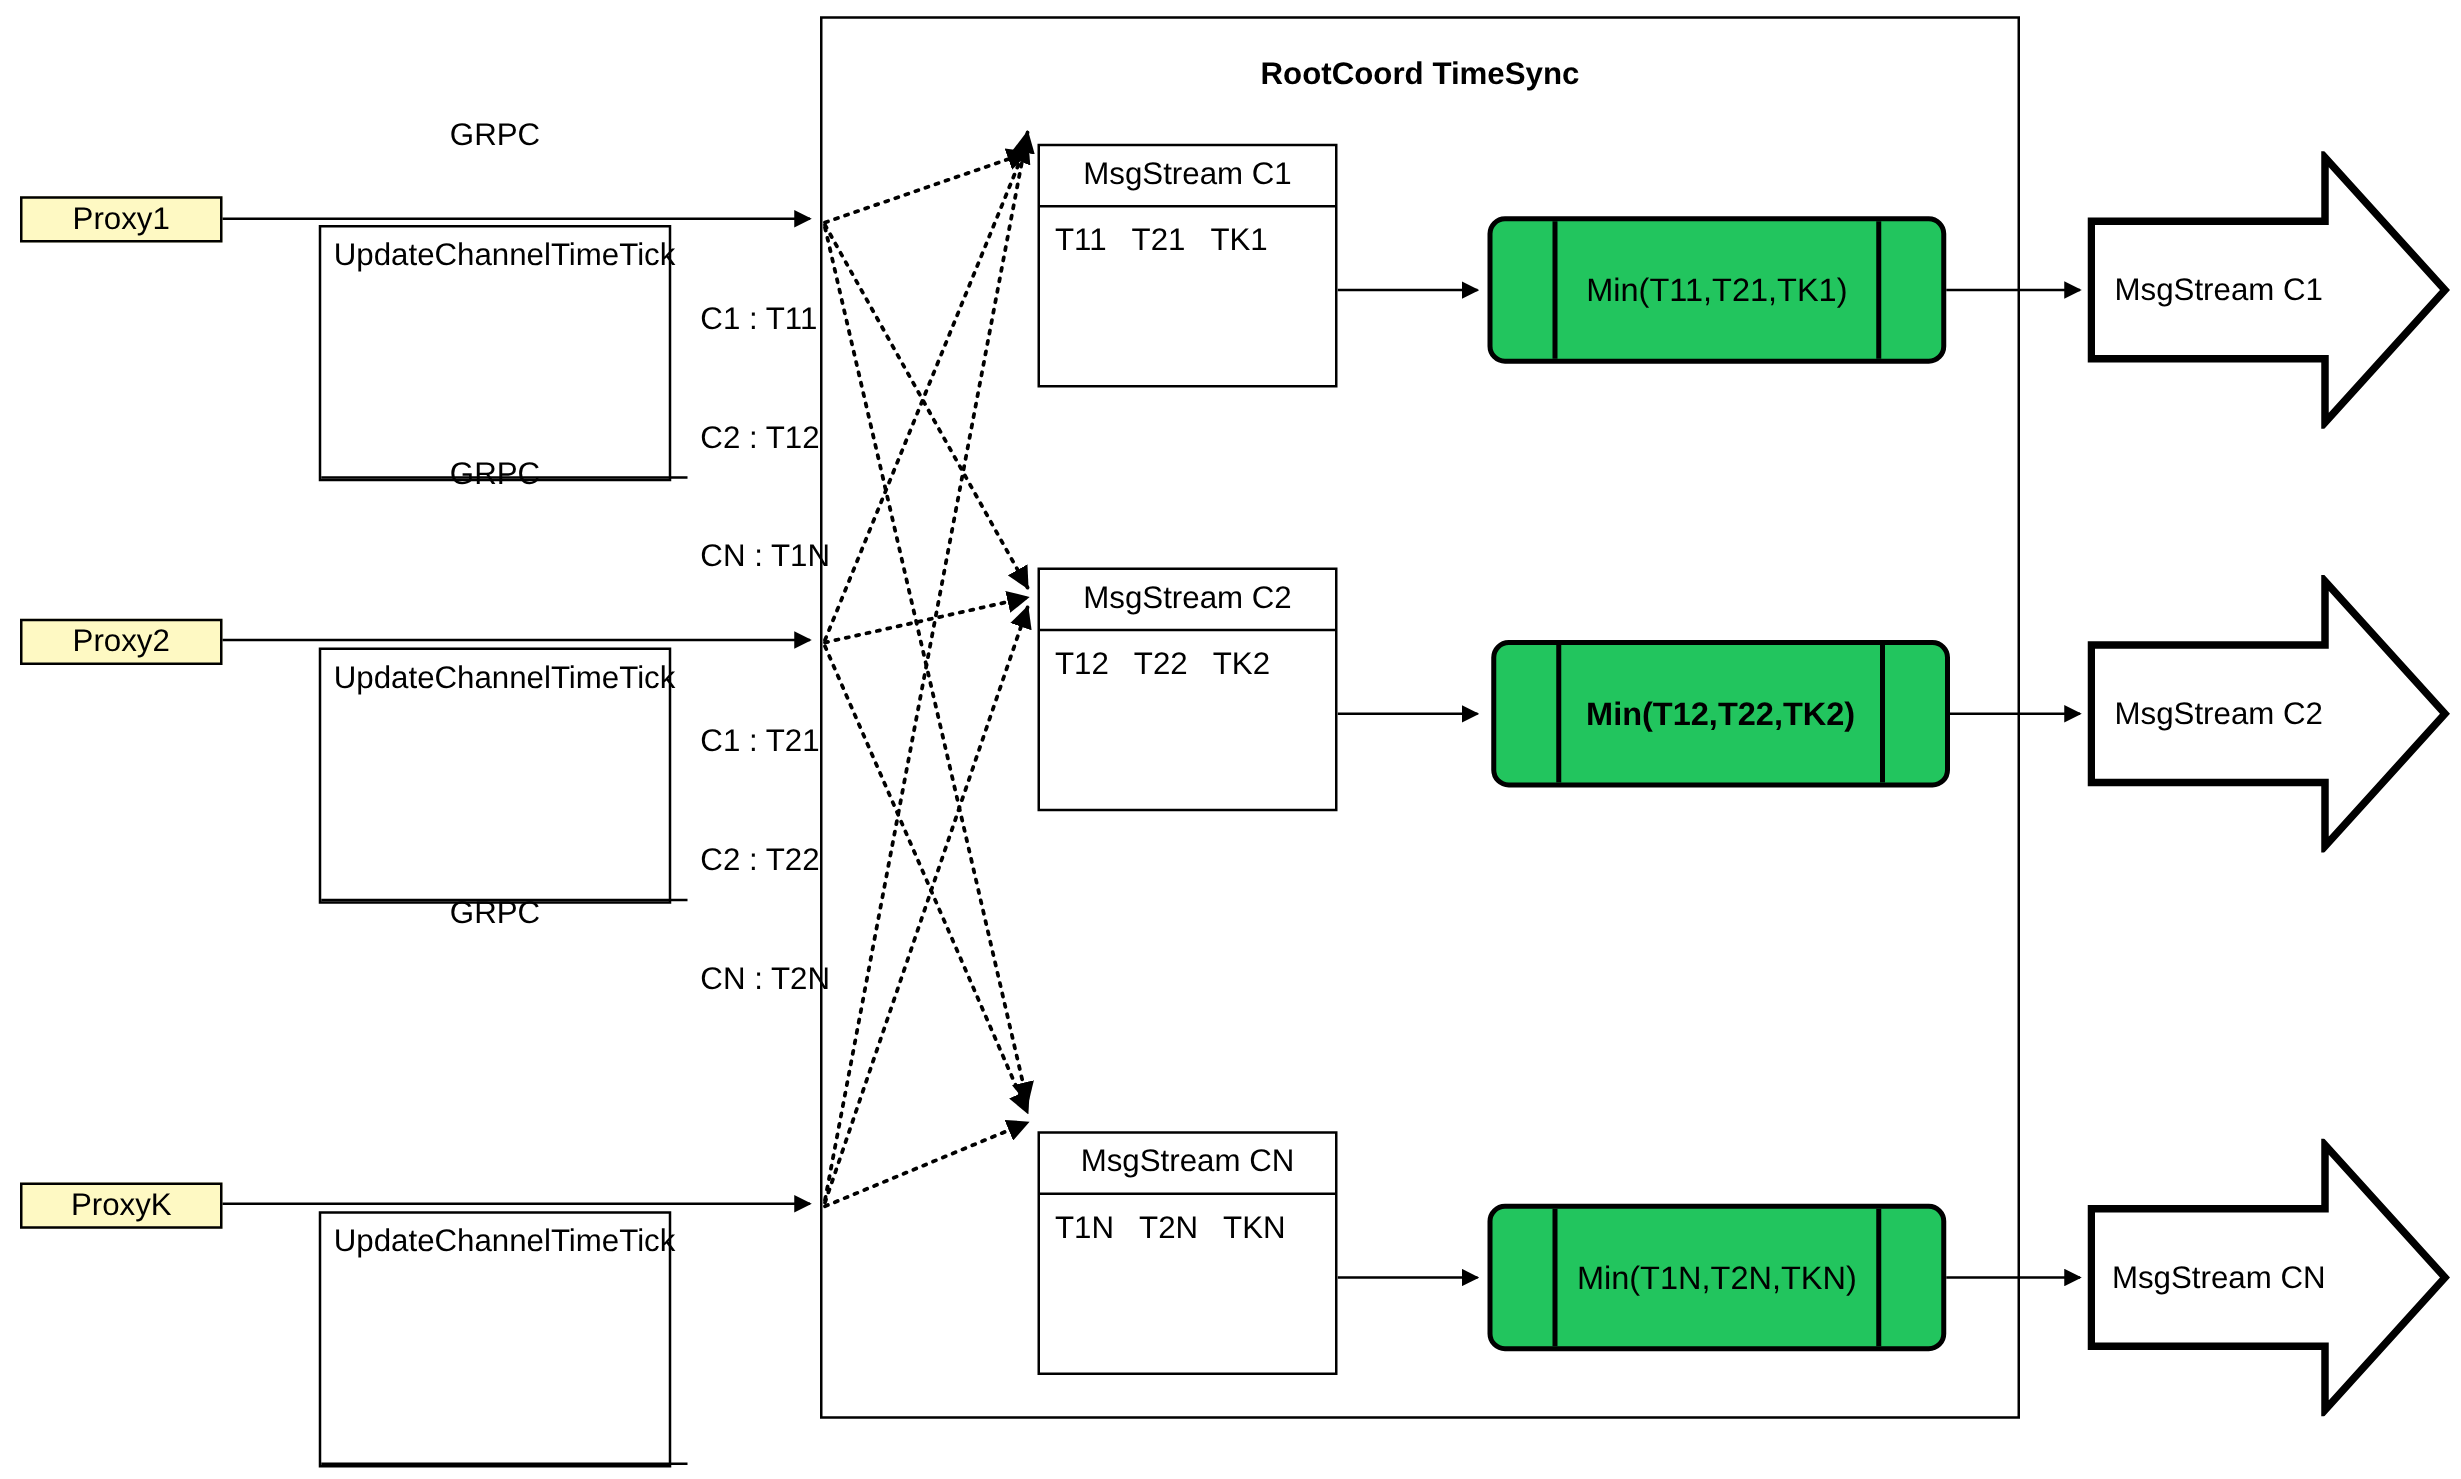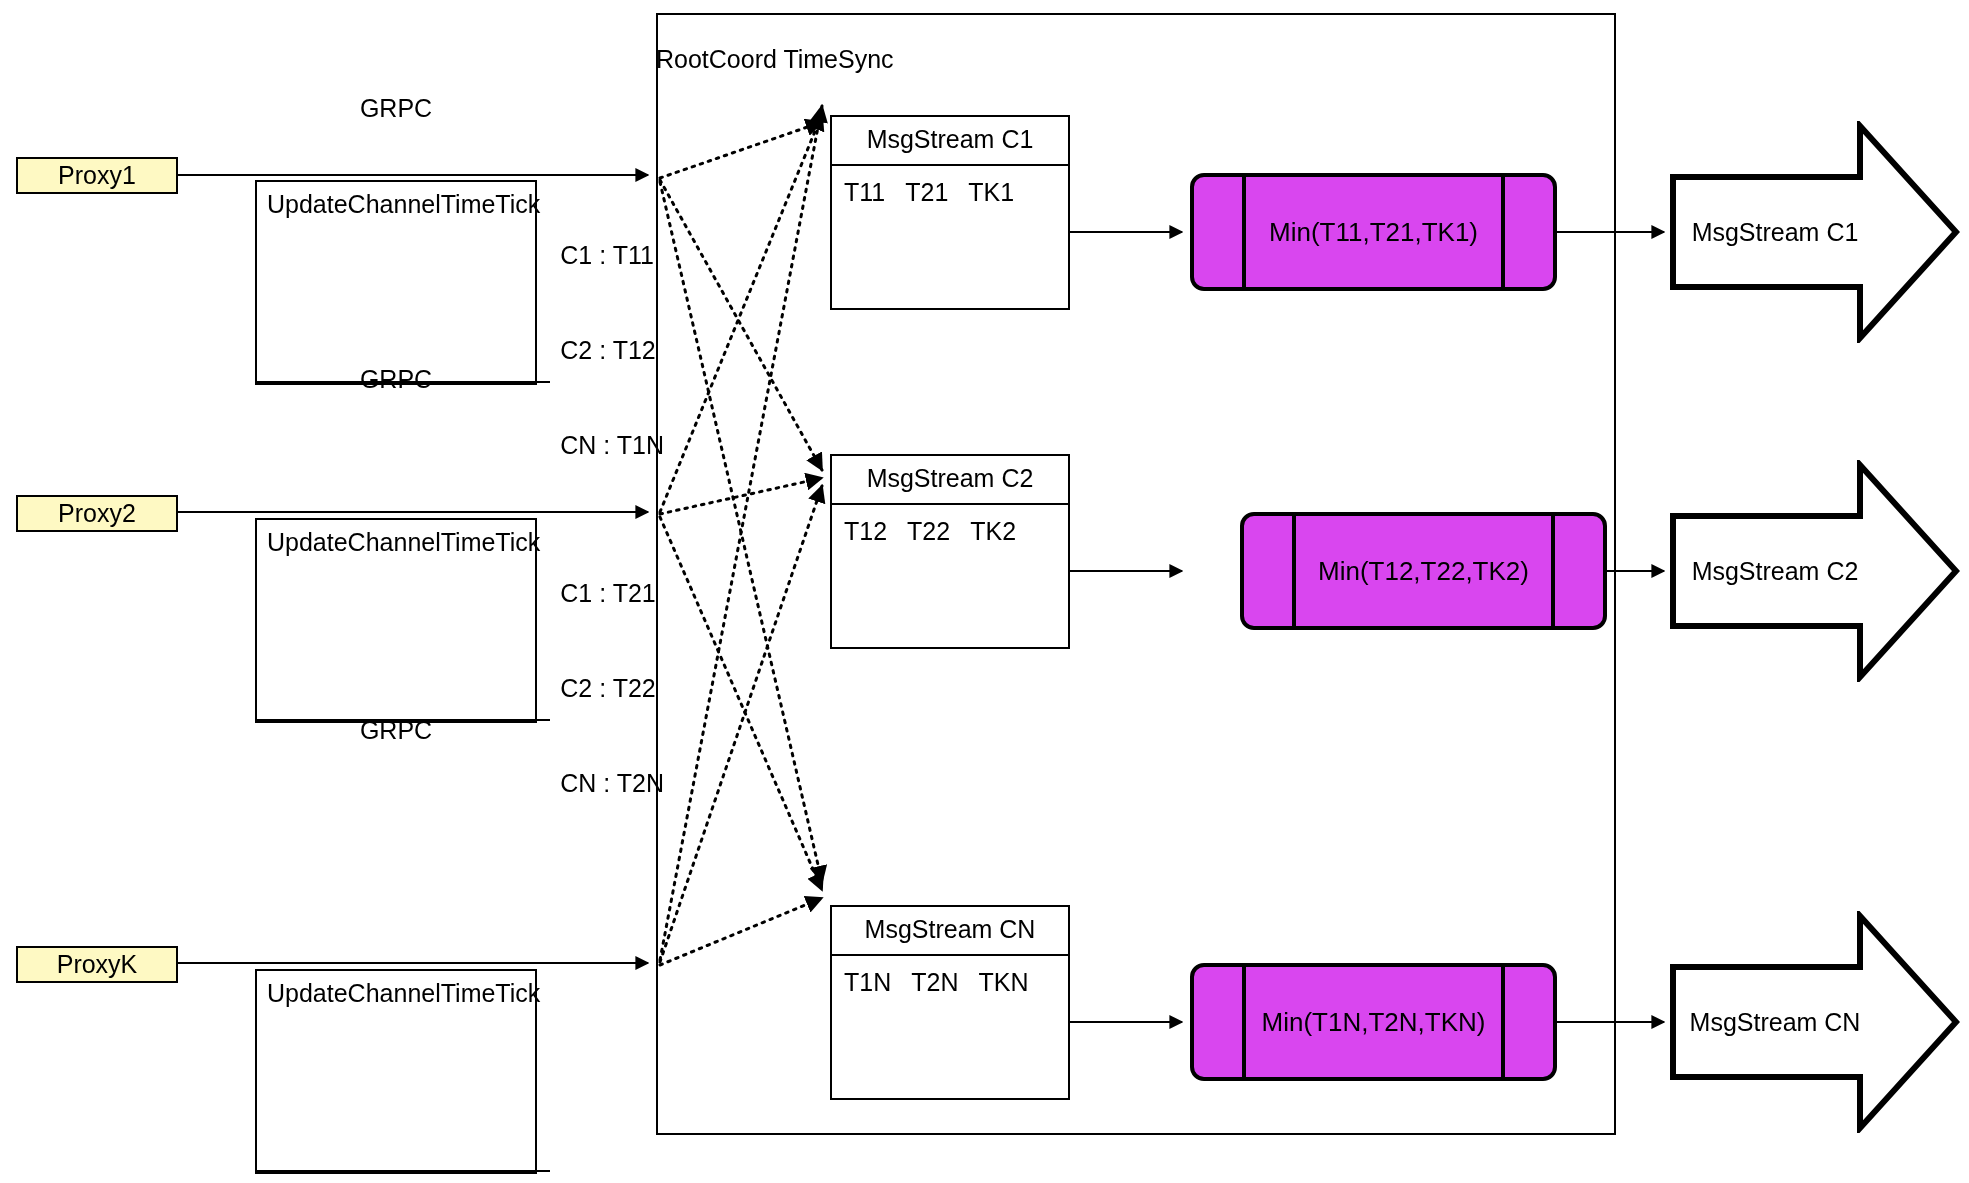--- a/index.html
+++ b/index.html
@@ -96,21 +96,21 @@
     flex-direction: row;
     gap: 20px;
   }
   .ms-row { font-size: 25px; white-space: nowrap; }
 
   
   .proc-box {
     position: absolute;
     border: 4px solid #000;
     border-radius: 14px;
-    background: #d946ef;
+    background: #22c55e;
     box-sizing: border-box;
     display: flex;
     align-items: center;
     justify-content: center;
     font-size: 26px;
     z-index: 5;
   }
   .proc-bar {
     position: absolute;
     top: 0;
@@ -126,21 +126,22 @@
   .container-box {
     position: absolute;
     border: 2px solid #000;
     background: transparent;
     box-sizing: border-box;
   }
   .container-title {
     position: absolute;
     font-size: 25px;
     white-space: nowrap;
-    text-align: left;
+    text-align: center;
+    font-weight: bold;
   }
 
   
   .block-arrow {
     position: absolute;
     z-index: 5;
   }
   .block-arrow svg { display: block; }
   .block-arrow-label {
     position: absolute;
@@ -289,21 +290,21 @@
 
   <div class="ms-box" style="left:830px; top:454px; width:240px; height:195px;">
     <div class="ms-header">MsgStream C2</div>
     <div class="ms-body">
       <div class="ms-row">T12</div>
       <div class="ms-row">T22</div>
       <div class="ms-row">TK2</div>
     </div>
   </div>
 
-  <div class="proc-box" style="left:1240px; top:512px; width:367px; height:118px;">
+  <div class="proc-box" style="left:1193px; top:512px; width:367px; height:118px;font-weight:bold;">
     <span class="proc-bar left"></span>
     <span class="proc-bar right"></span>
     <span class="proc-label">Min(T12,T22,TK2)</span>
   </div>
 
   <div class="block-arrow" style="left:1670px; top:460px; width:290px; height:222px;">
     <svg width="290" height="222" viewBox="0 0 290 222" xmlns="http://www.w3.org/2000/svg">
       <path d="M 3 56 L 190 56 L 190 5 L 286 111 L 190 217 L 190 166 L 3 166 Z" fill="#fff" stroke="#000" stroke-width="6" stroke-linejoin="miter"></path>
     </svg>
     <span class="block-arrow-label">MsgStream C2</span>

